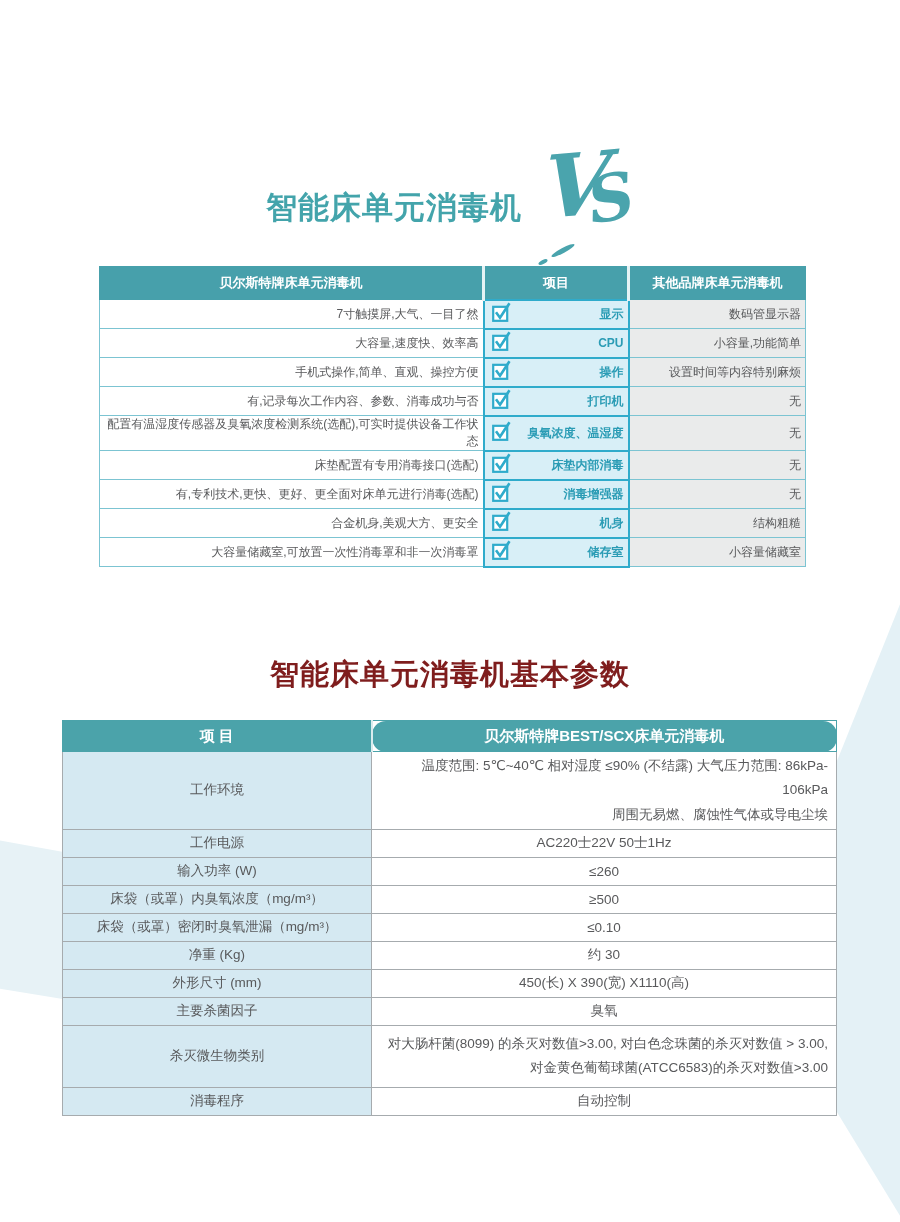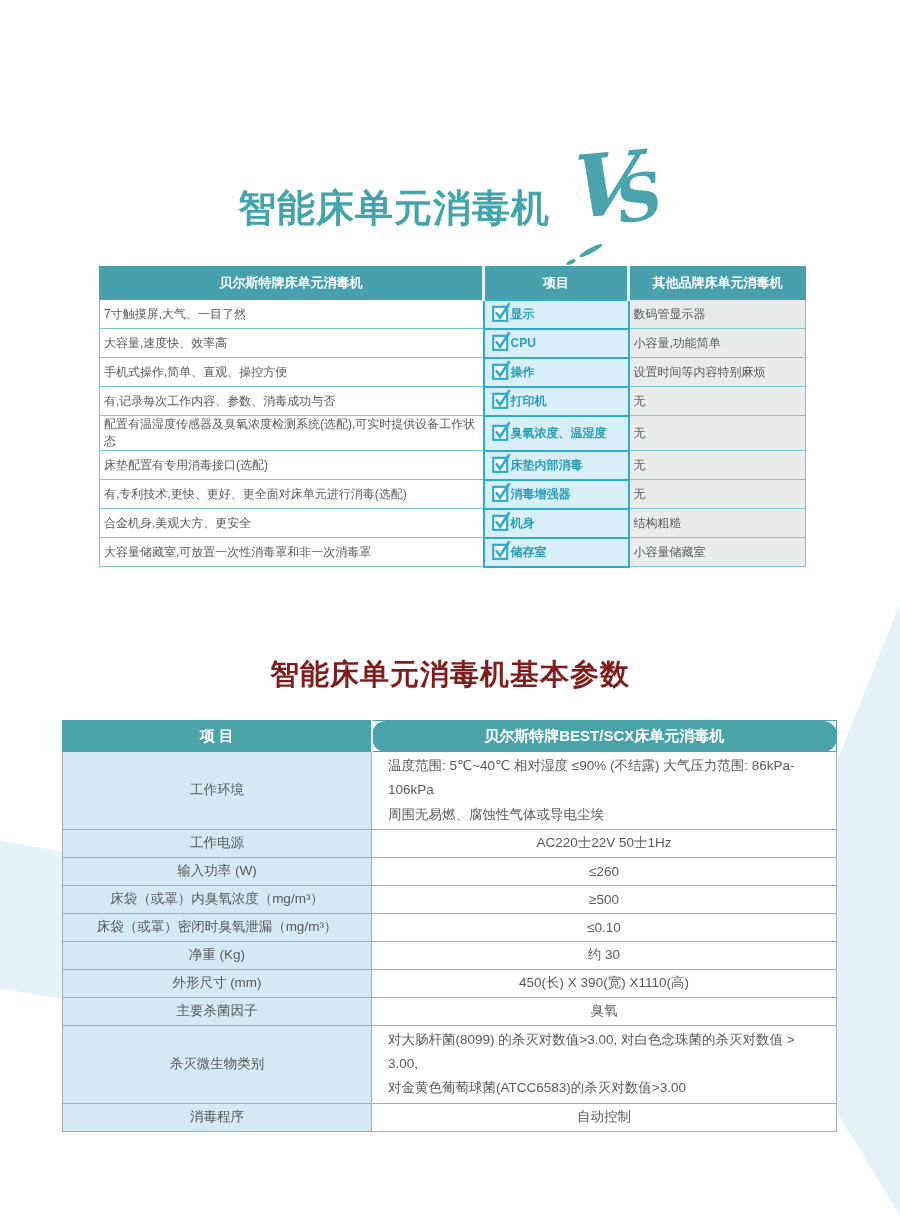--- a/index.html
+++ b/index.html
@@ -21,21 +21,21 @@
     position:absolute; top:833px; left:0; width:210px; height:190px;
     background:#e7f2f6; z-index:0;
     clip-path:polygon(0 4%, 100% 24%, 100% 100%, 0 82%);
   }
   
   .main-title {
     position:absolute; top:148px; left:0; width:100%; height:120px;
     display:flex; justify-content:center; align-items:center; gap:20px; z-index:2;
   }
   .title-text {
-    font-size:38px; font-weight:bold; color:#43a4ab; letter-spacing:1px;
+    font-size:31px; font-weight:bold; color:#43a4ab; letter-spacing:1px;
   }
   .vs-graphic { position:relative; width:92px; height:120px; }
   .vs-v {
     position:absolute; top:-14px; left:2px;
     font-family:"DejaVu Serif","Liberation Serif",serif;
     font-style:italic; font-weight:bold; font-size:86px; color:#4aa4ad;
     transform:rotate(-5deg) skewX(-8deg);
   }
   .vs-s {
     position:absolute; top:12px; left:46px;
@@ -55,21 +55,21 @@
   .table1 {
     position:absolute; top:266px; left:99px; width:706px; z-index:2;
     border-collapse:collapse; table-layout:fixed; background:#fff;
   }
   .table1 th {
     background:#47a0ab; color:#ffffff; font-size:13px; font-weight:bold;
     height:33px; text-align:center; border:1px solid #47a0ab;
   }
   .table1 th.sep { border-left:3px solid #e6f3f5; }
   .table1 td {
-    height:29px; font-size:12px; text-align:left; vertical-align:middle;
+    height:29px; font-size:12px; text-align:right; vertical-align:middle;
     border:1px solid #7cc4d2; background:#ffffff; padding:0 4px;
   }
   .table1 td.mid {
     border:2px solid #2fabcb; background:#d8eff7; color:#2b9cb5;
     font-weight:bold; position:relative; padding-left:26px;
   }
   .table1 td.other { background:#eaebeb; color:#58595b; }
   .cbox {
     position:absolute; left:7px; top:50%; transform:translateY(-58%);
     width:19px; height:21px; line-height:0;
@@ -89,21 +89,21 @@
     height:31px; text-align:center; border:1px solid #4ba3aa;
   }
   .table2 th.sep { border-left:2px solid #d9ecee;border-radius:14px; }
   .table2 td {
     font-size:13.5px; text-align:center; vertical-align:middle;
     border:1px solid #a6abae; height:28px; padding:2px 8px;
   }
   .table2 td.pname { background:#d5e9f2; }
   .table2 td.pval  { background:#ffffff; }
   .table2 tr.tall td { height:62px; }
-  .table2 td.leftal { text-align:left; padding-left:16px; white-space:pre-line; line-height:1.8; }
+  .table2 td.leftal { text-align:right; padding-left:8px; white-space:pre-line; line-height:1.8; }
 </style>
 </head>
 <body>
 
 <div class="decor-right"></div>
 <div class="decor-left"></div>
 
 <div class="main-title">
   <span class="title-text">智能床单元消毒机</span>
   <span class="vs-graphic">

